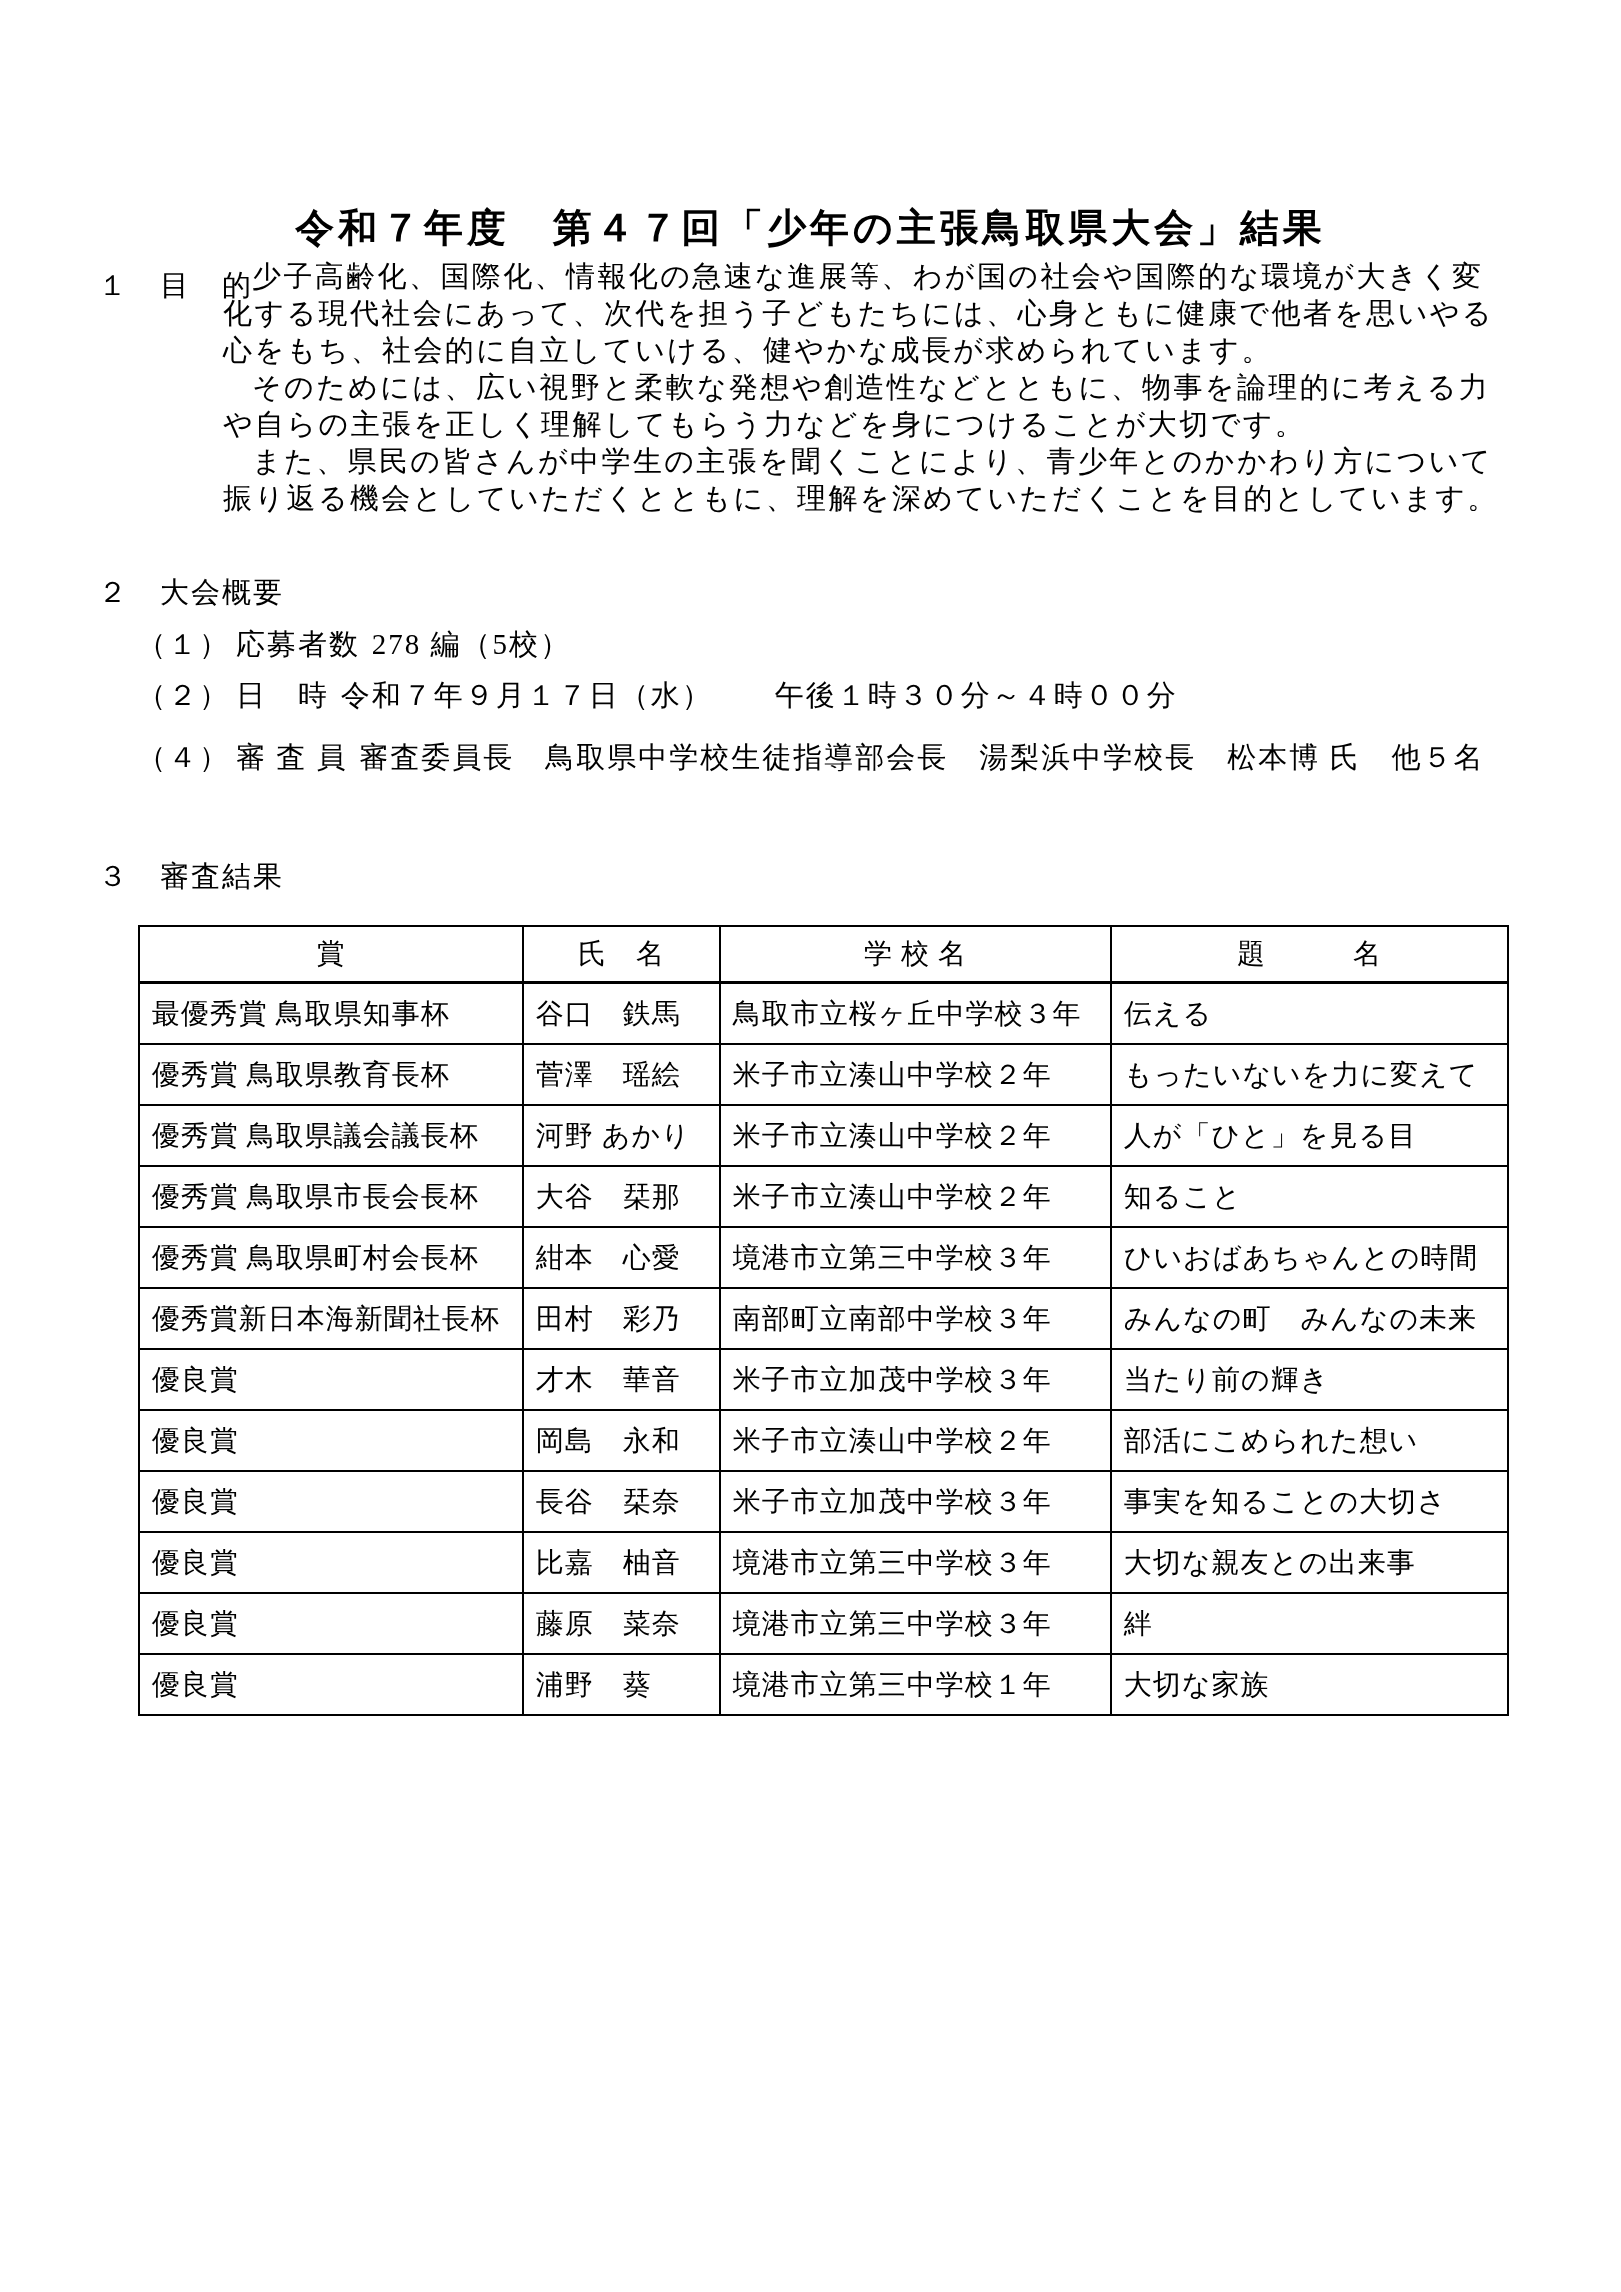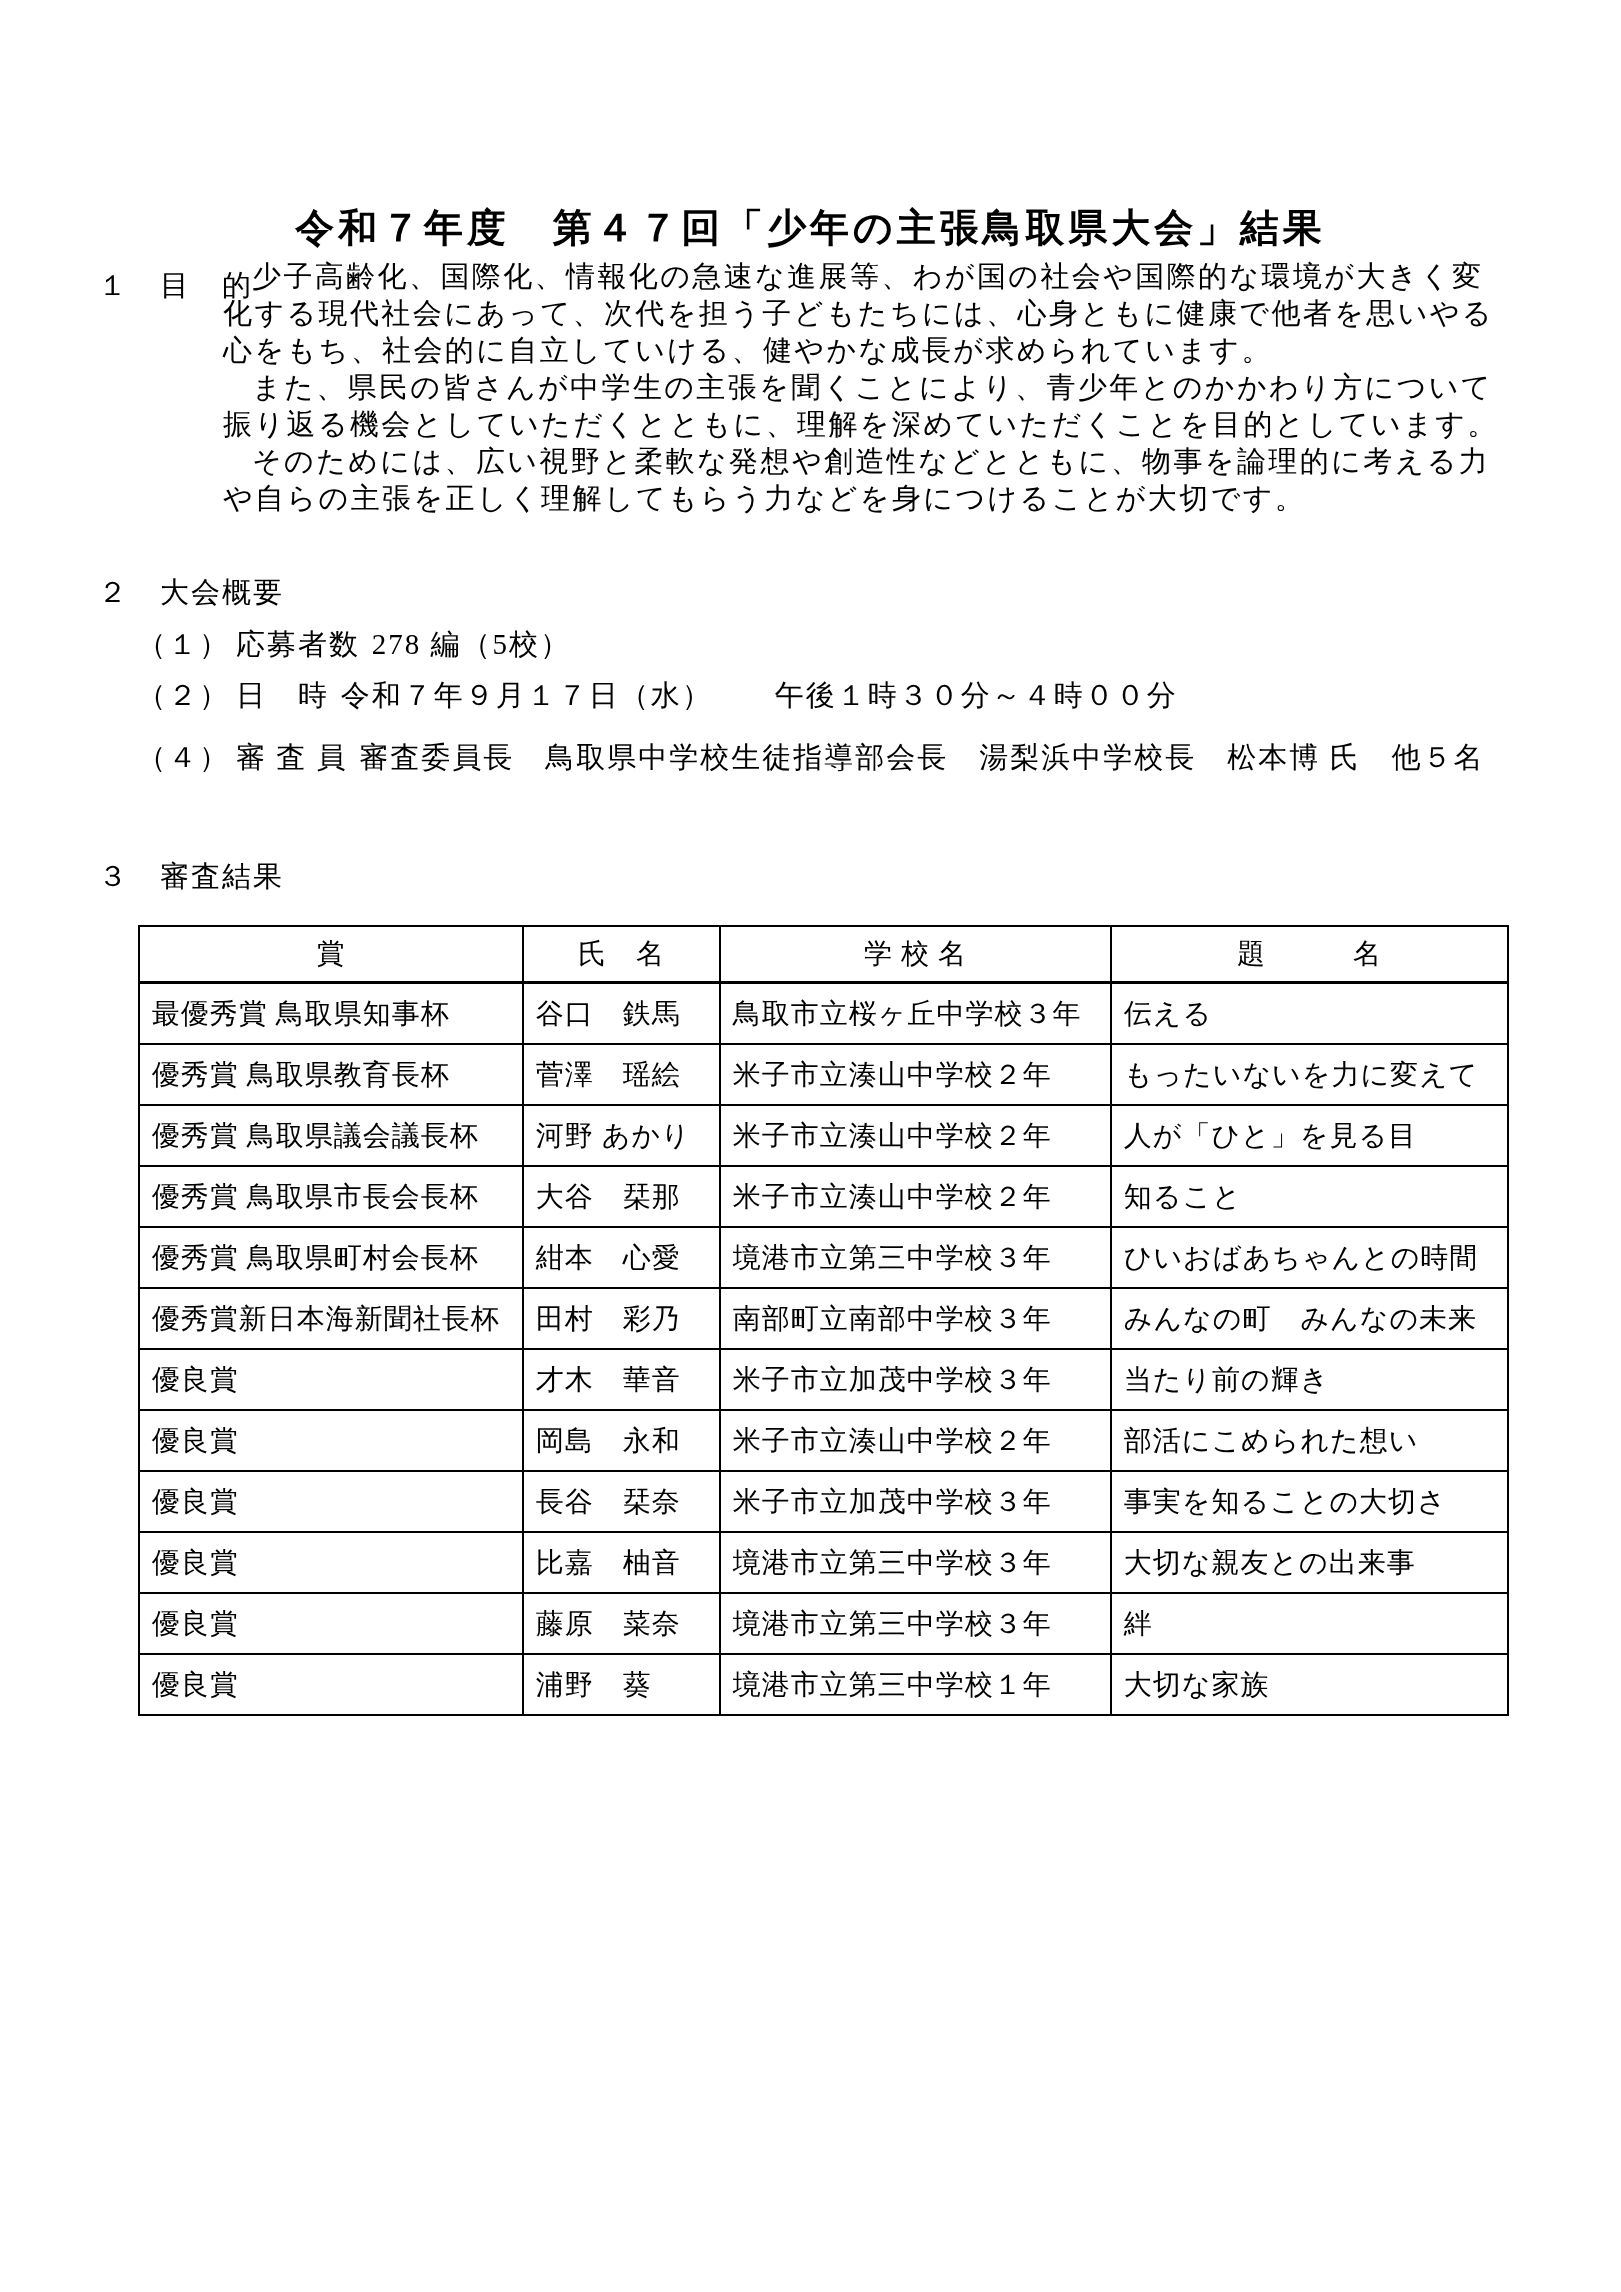--- a/index.html
+++ b/index.html
@@ -75,24 +75,24 @@
   <div class="doc-title">令和７年度　第４７回「少年の主張鳥取県大会」結果</div>
 
   <div class="sec-heading" id="sec1-heading">
     <span class="sec-num">１</span><span>目　的</span>
   </div>
 
   <div class="purpose-text">
     <div class="purpose-para">少子高齢化、国際化、情報化の急速な進展等、わが国の社会や国際的な環境が大きく変
 化する現代社会にあって、次代を担う子どもたちには、心身ともに健康で他者を思いやる
 心をもち、社会的に自立していける、健やかな成長が求められています。</div>
+    <div class="purpose-para">そのためには、広い視野と柔軟な発想や創造性などとともに、物事を論理的に考える力
+や自らの主張を正しく理解してもらう力などを身につけることが大切です。</div>
     <div class="purpose-para">また、県民の皆さんが中学生の主張を聞くことにより、青少年とのかかわり方について
 振り返る機会としていただくとともに、理解を深めていただくことを目的としています。</div>
-    <div class="purpose-para">そのためには、広い視野と柔軟な発想や創造性などとともに、物事を論理的に考える力
-や自らの主張を正しく理解してもらう力などを身につけることが大切です。</div>
   </div>
 
   <div class="sec-heading" id="sec2-heading">
     <span class="sec-num">２</span><span>大会概要</span>
   </div>
 
   <div class="ov-item" id="ov-item-0">
     <span class="ov-no">（１）</span><span class="ov-label">応募者数</span><span class="ov-value">278 編（5校）</span>
   </div>
   <div class="ov-item" id="ov-item-1">

